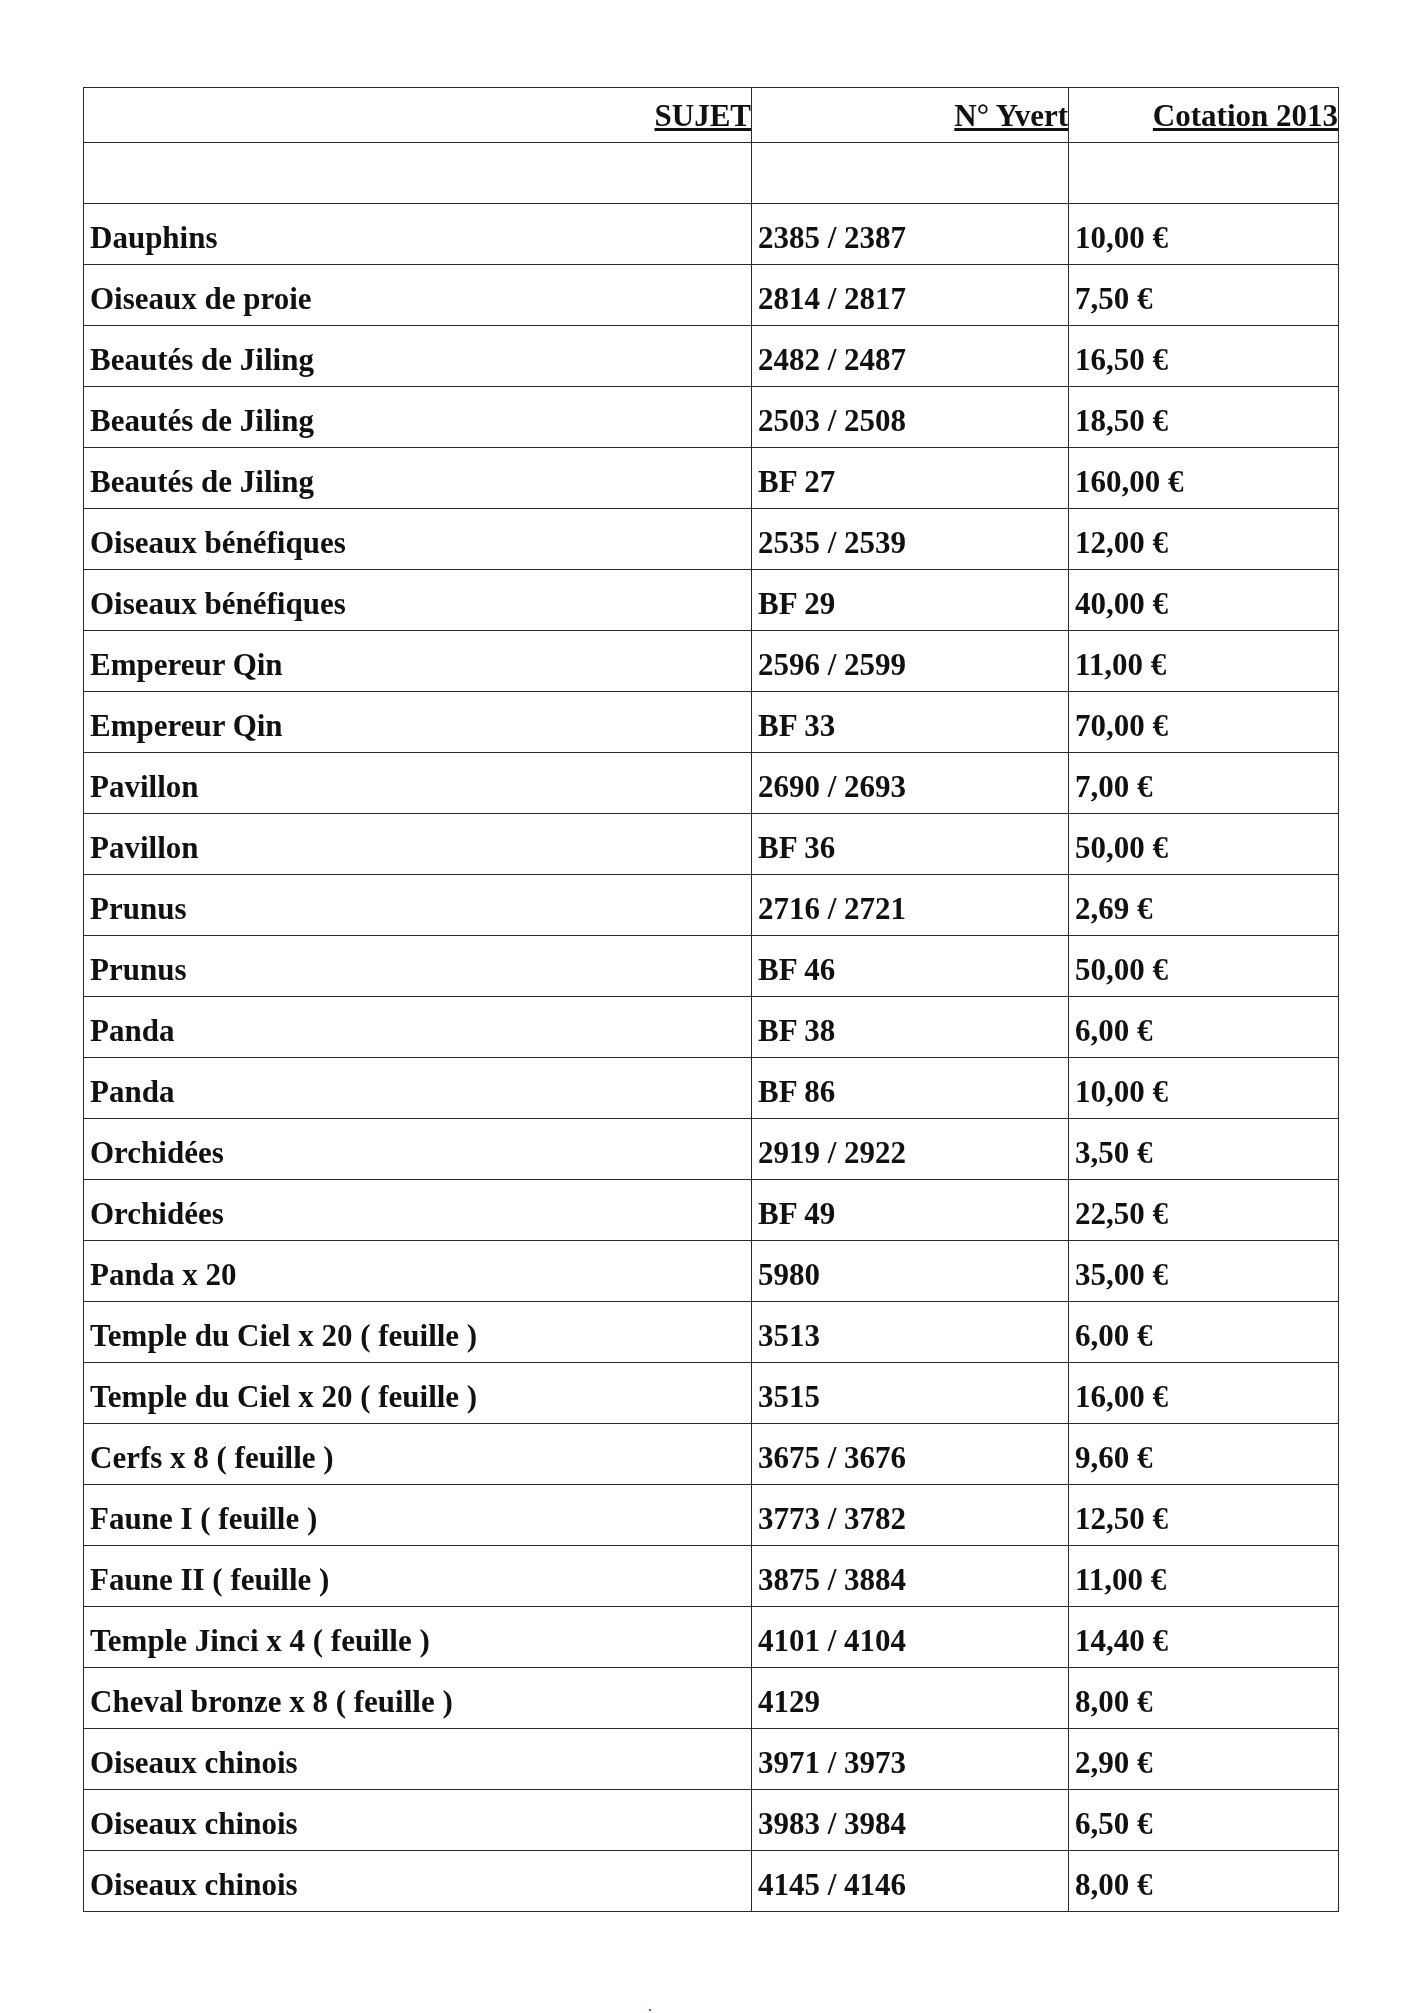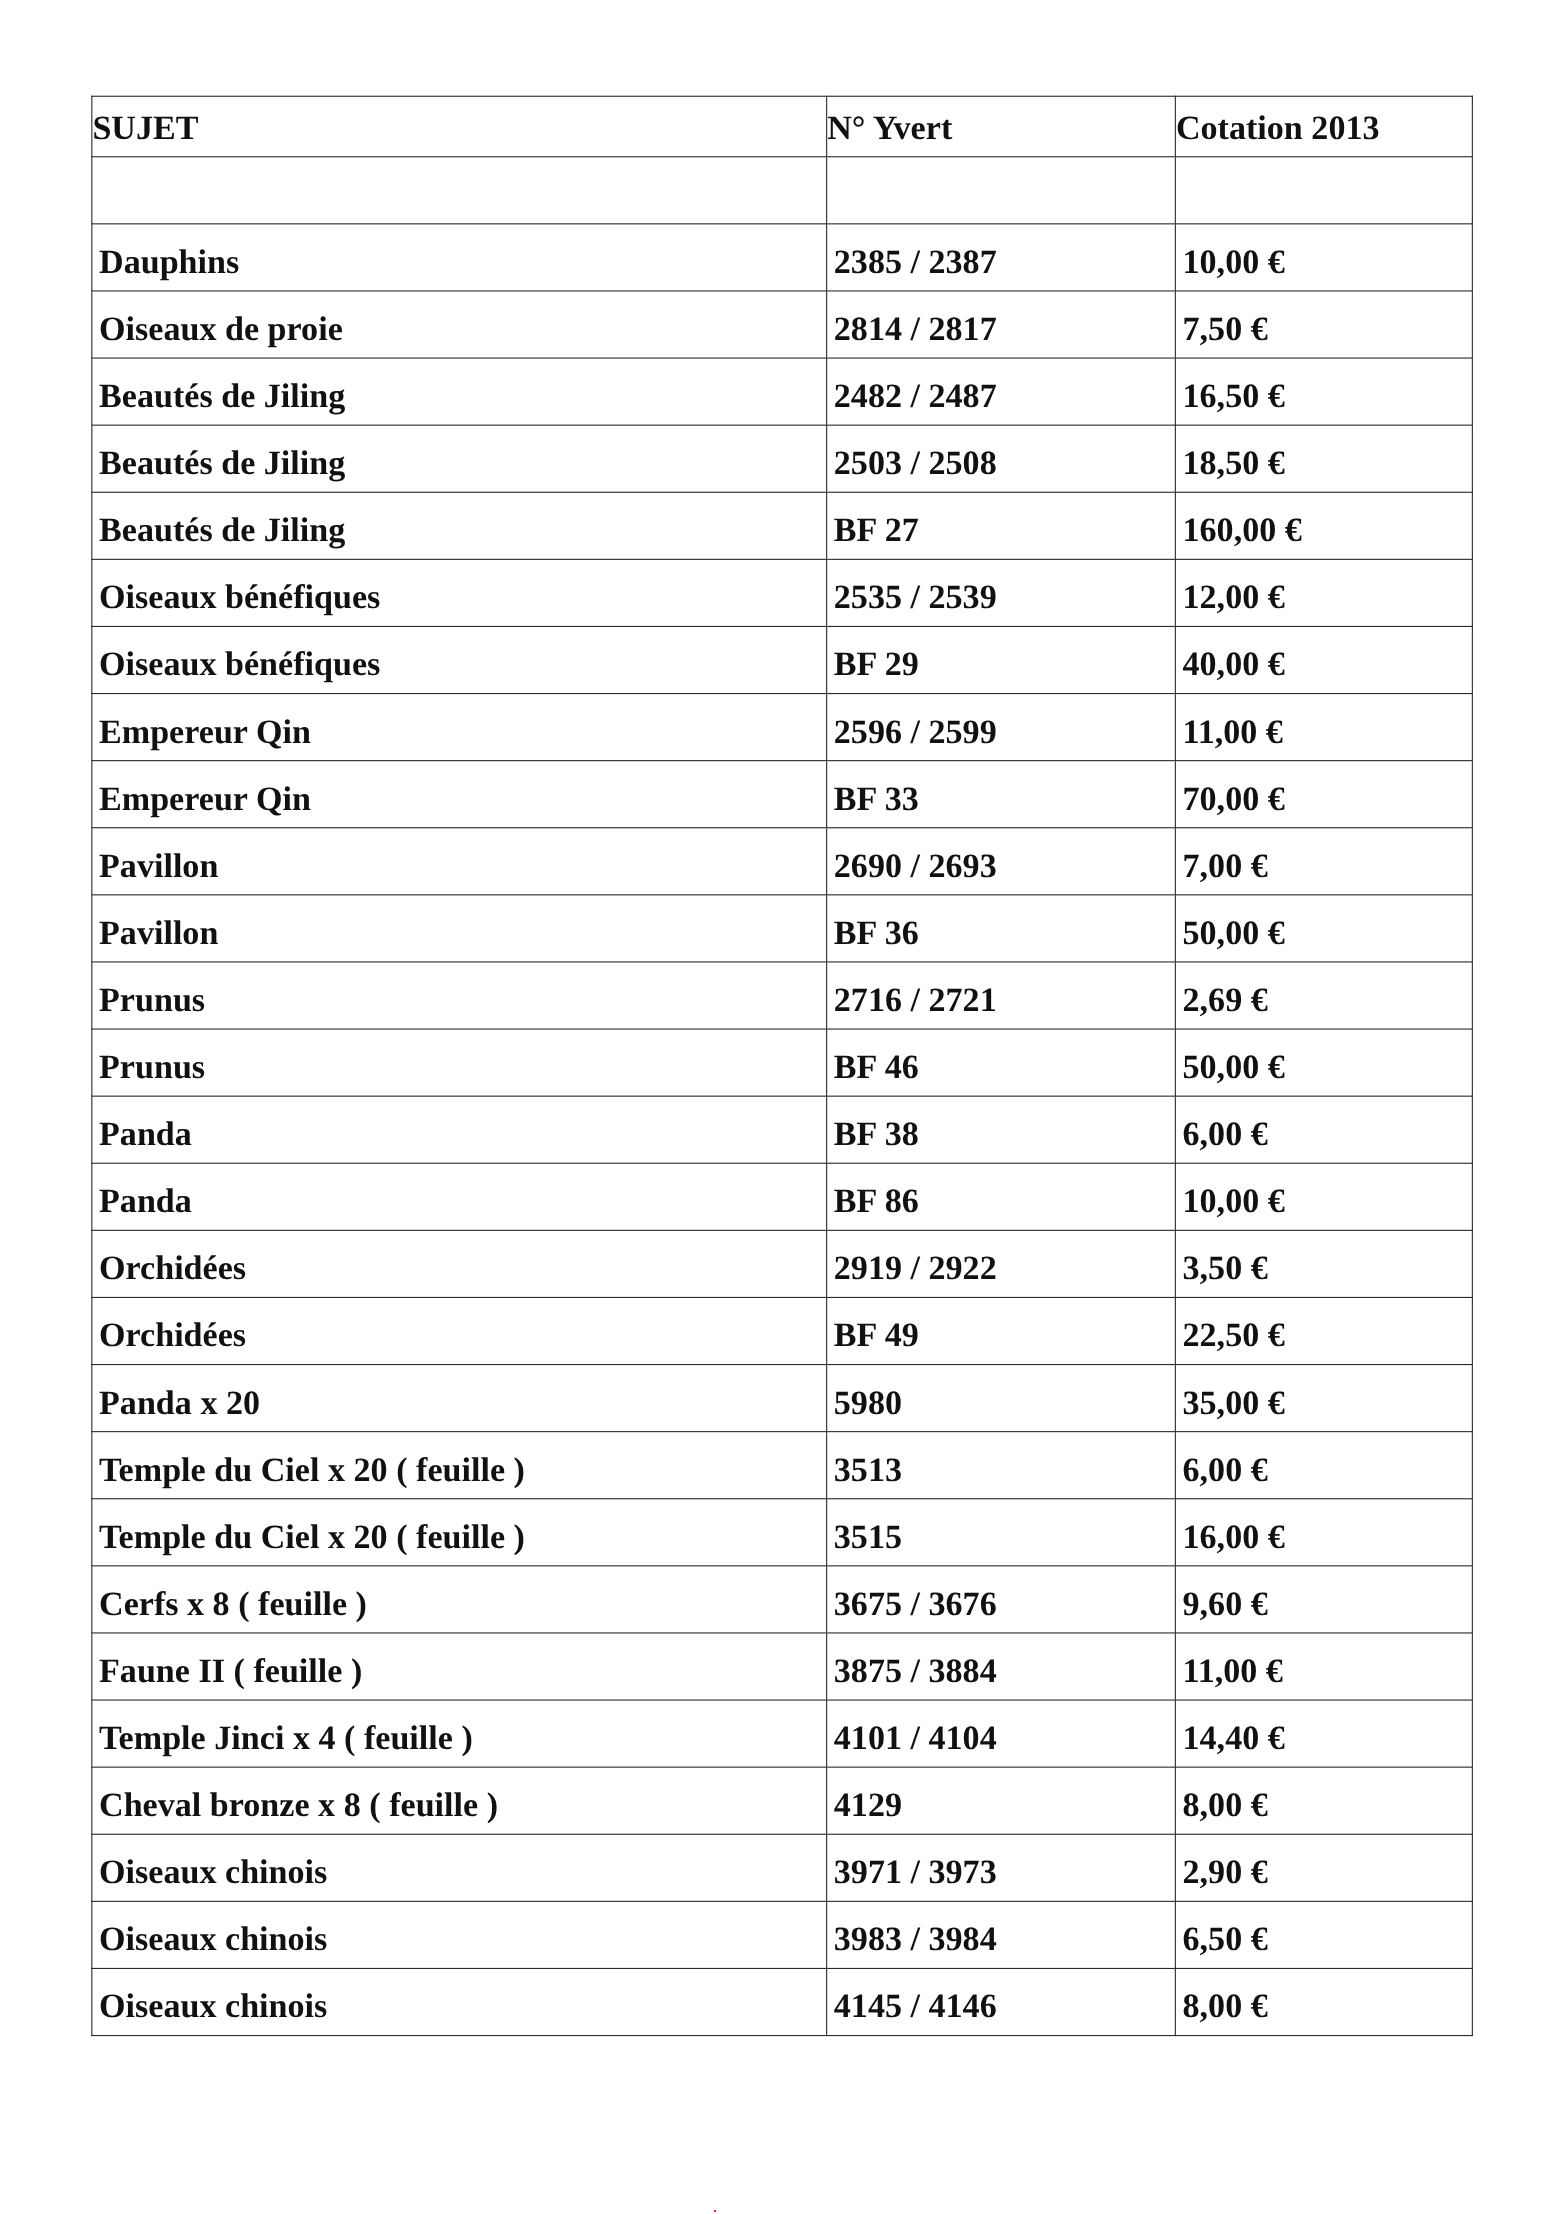--- a/index.html
+++ b/index.html
@@ -35,24 +35,25 @@
     height: 54px;
     padding: 0 0 0 6px;
     font-weight: bold;
     font-size: 31px;
     line-height: 1;
     vertical-align: middle;
     white-space: nowrap;
     overflow: hidden;
   }
   table.cotes th {
-    text-align: left;
+    text-align: right;
     padding: 0;
     height: 54px;
     font-size: 31px;
+    text-decoration: underline;
   }
   table.cotes td {
     text-align: left;
     padding-top: 6px;
   }
   table.cotes tr.spacer td {
     height: 54px;
   }
   .scan-speck {
     position: absolute;
@@ -185,20 +186,25 @@
           <td>Temple du Ciel x 20 ( feuille )</td>
           <td>3515</td>
           <td>16,00 €</td>
         </tr>
         <tr>
           <td>Cerfs  x 8 ( feuille )</td>
           <td>3675 / 3676</td>
           <td>9,60 €</td>
         </tr>
         <tr>
+          <td>Faune I ( feuille )</td>
+          <td>3773 / 3782</td>
+          <td>12,50 €</td>
+        </tr>
+        <tr>
           <td>Faune II ( feuille )</td>
           <td>3875 / 3884</td>
           <td>11,00 €</td>
         </tr>
         <tr>
           <td>Temple Jinci x 4 ( feuille )</td>
           <td>4101 / 4104</td>
           <td>14,40 €</td>
         </tr>
         <tr>

